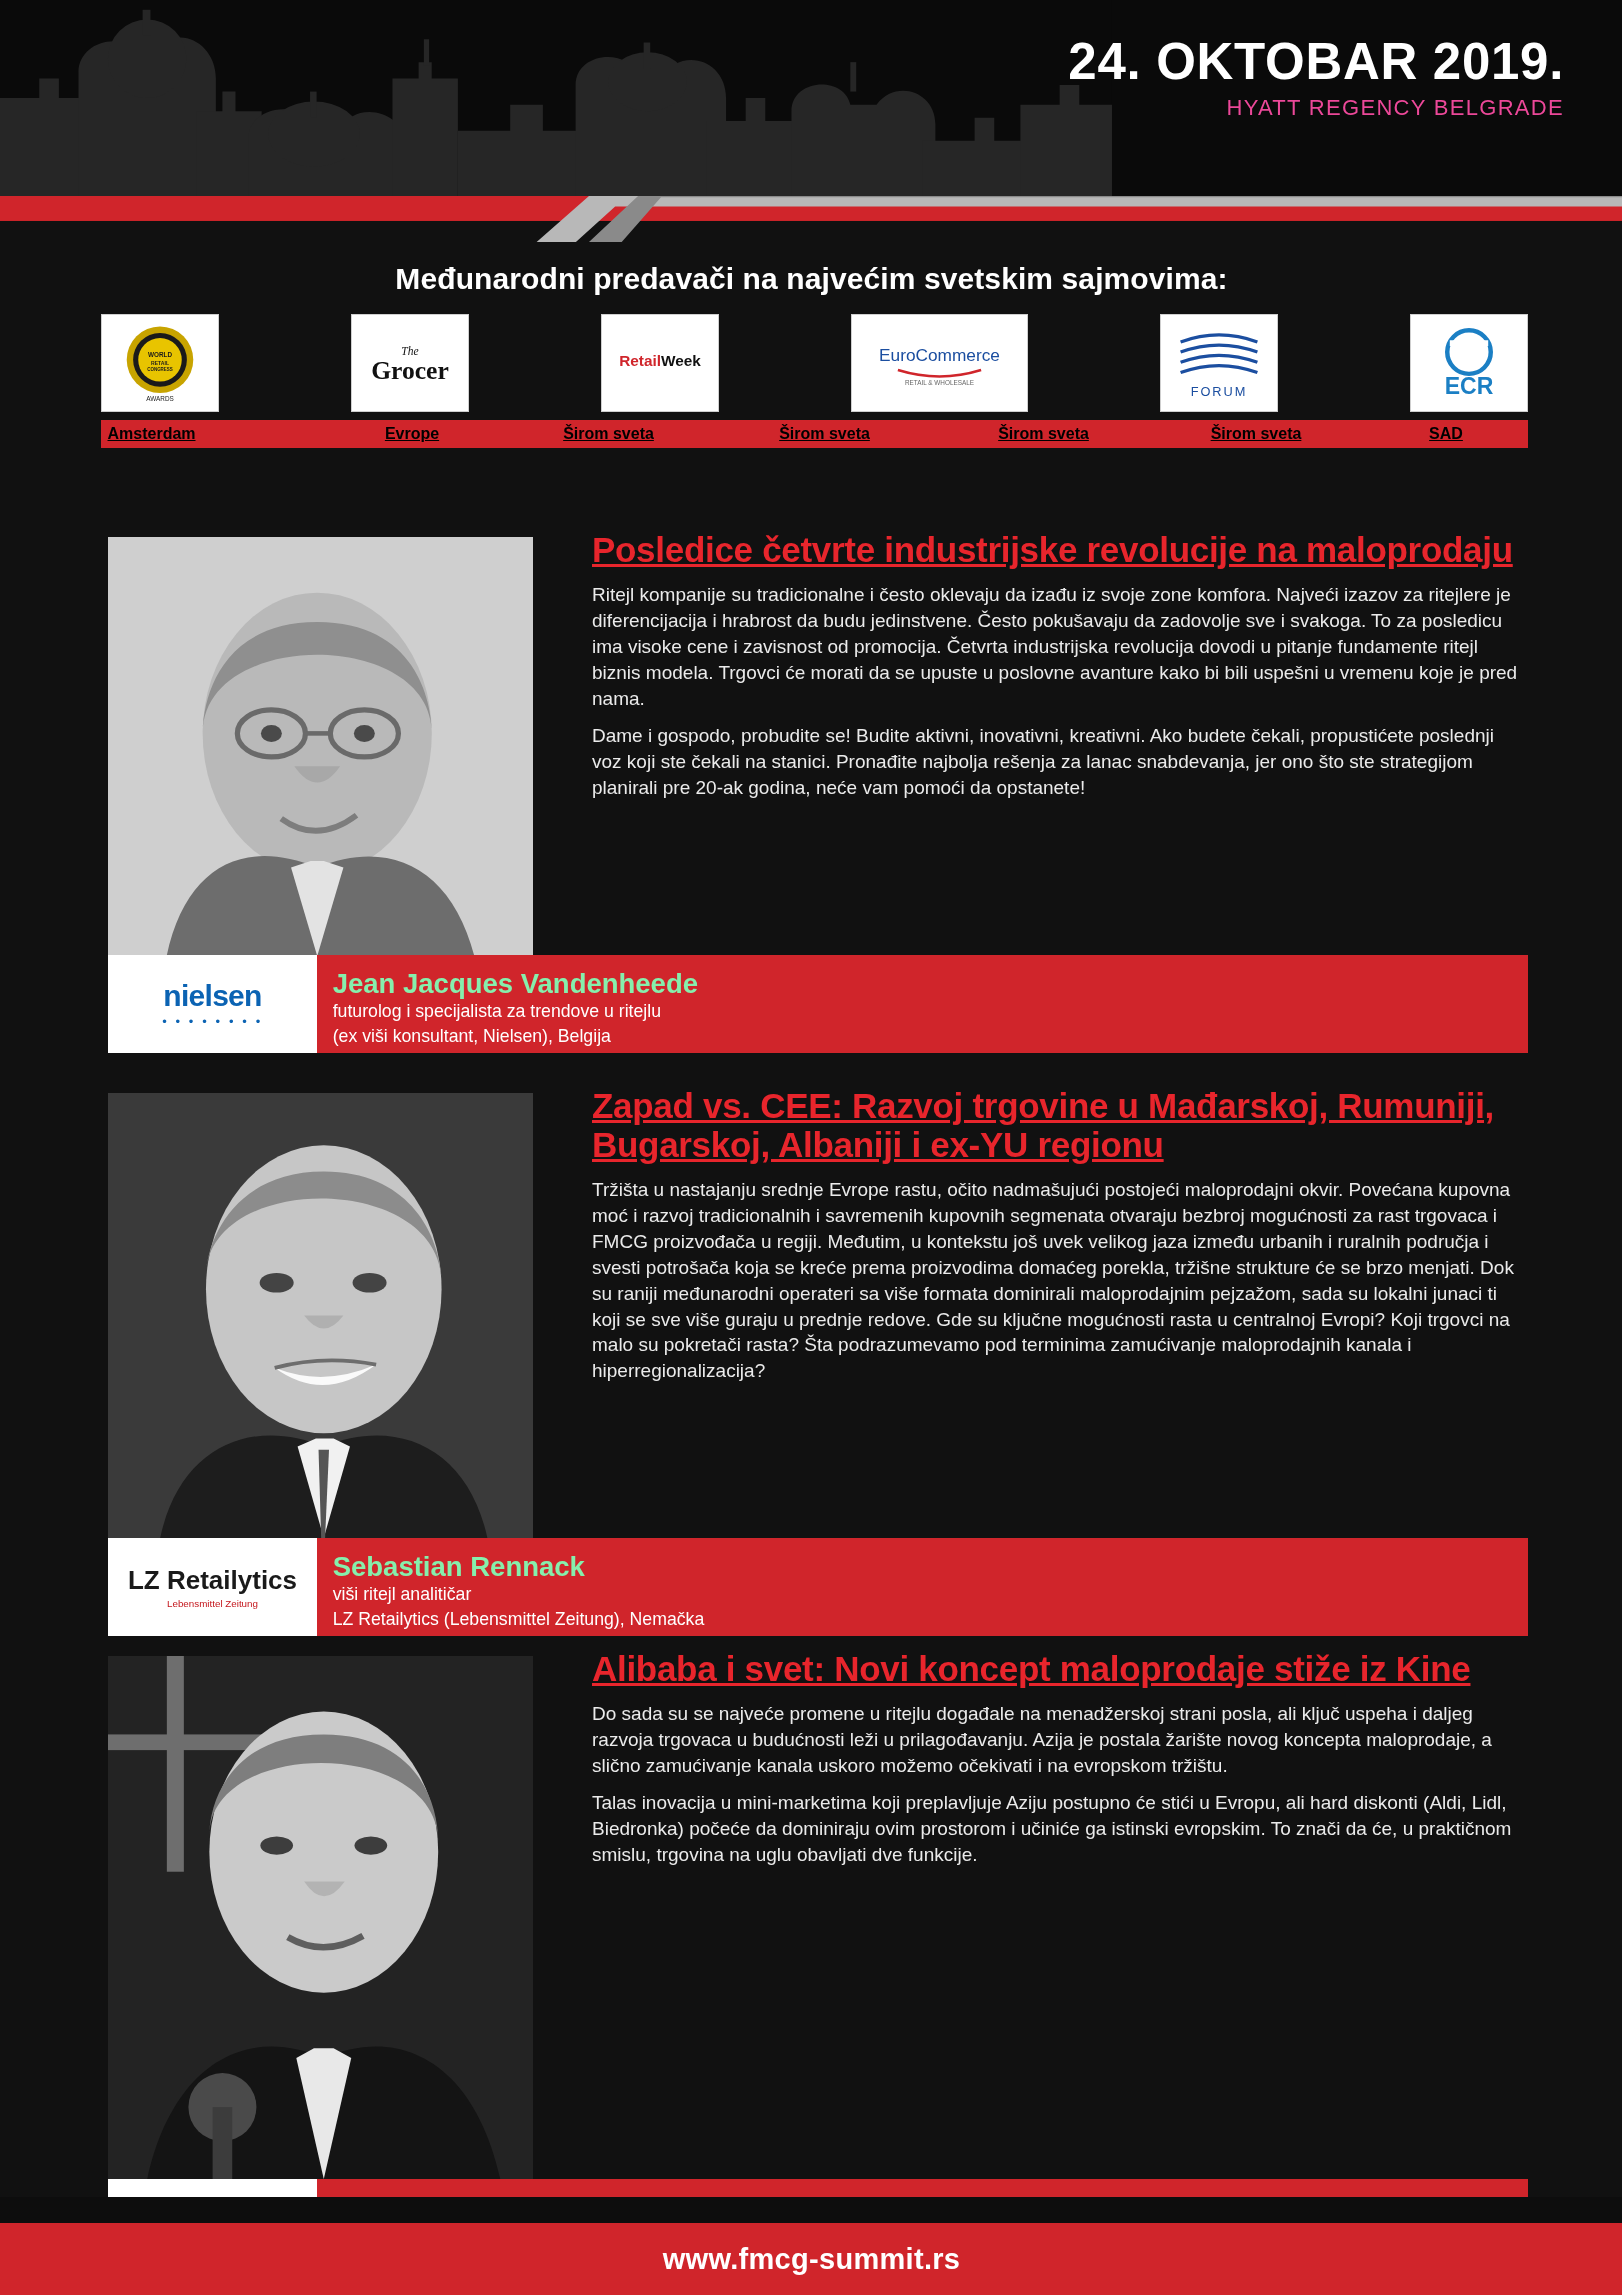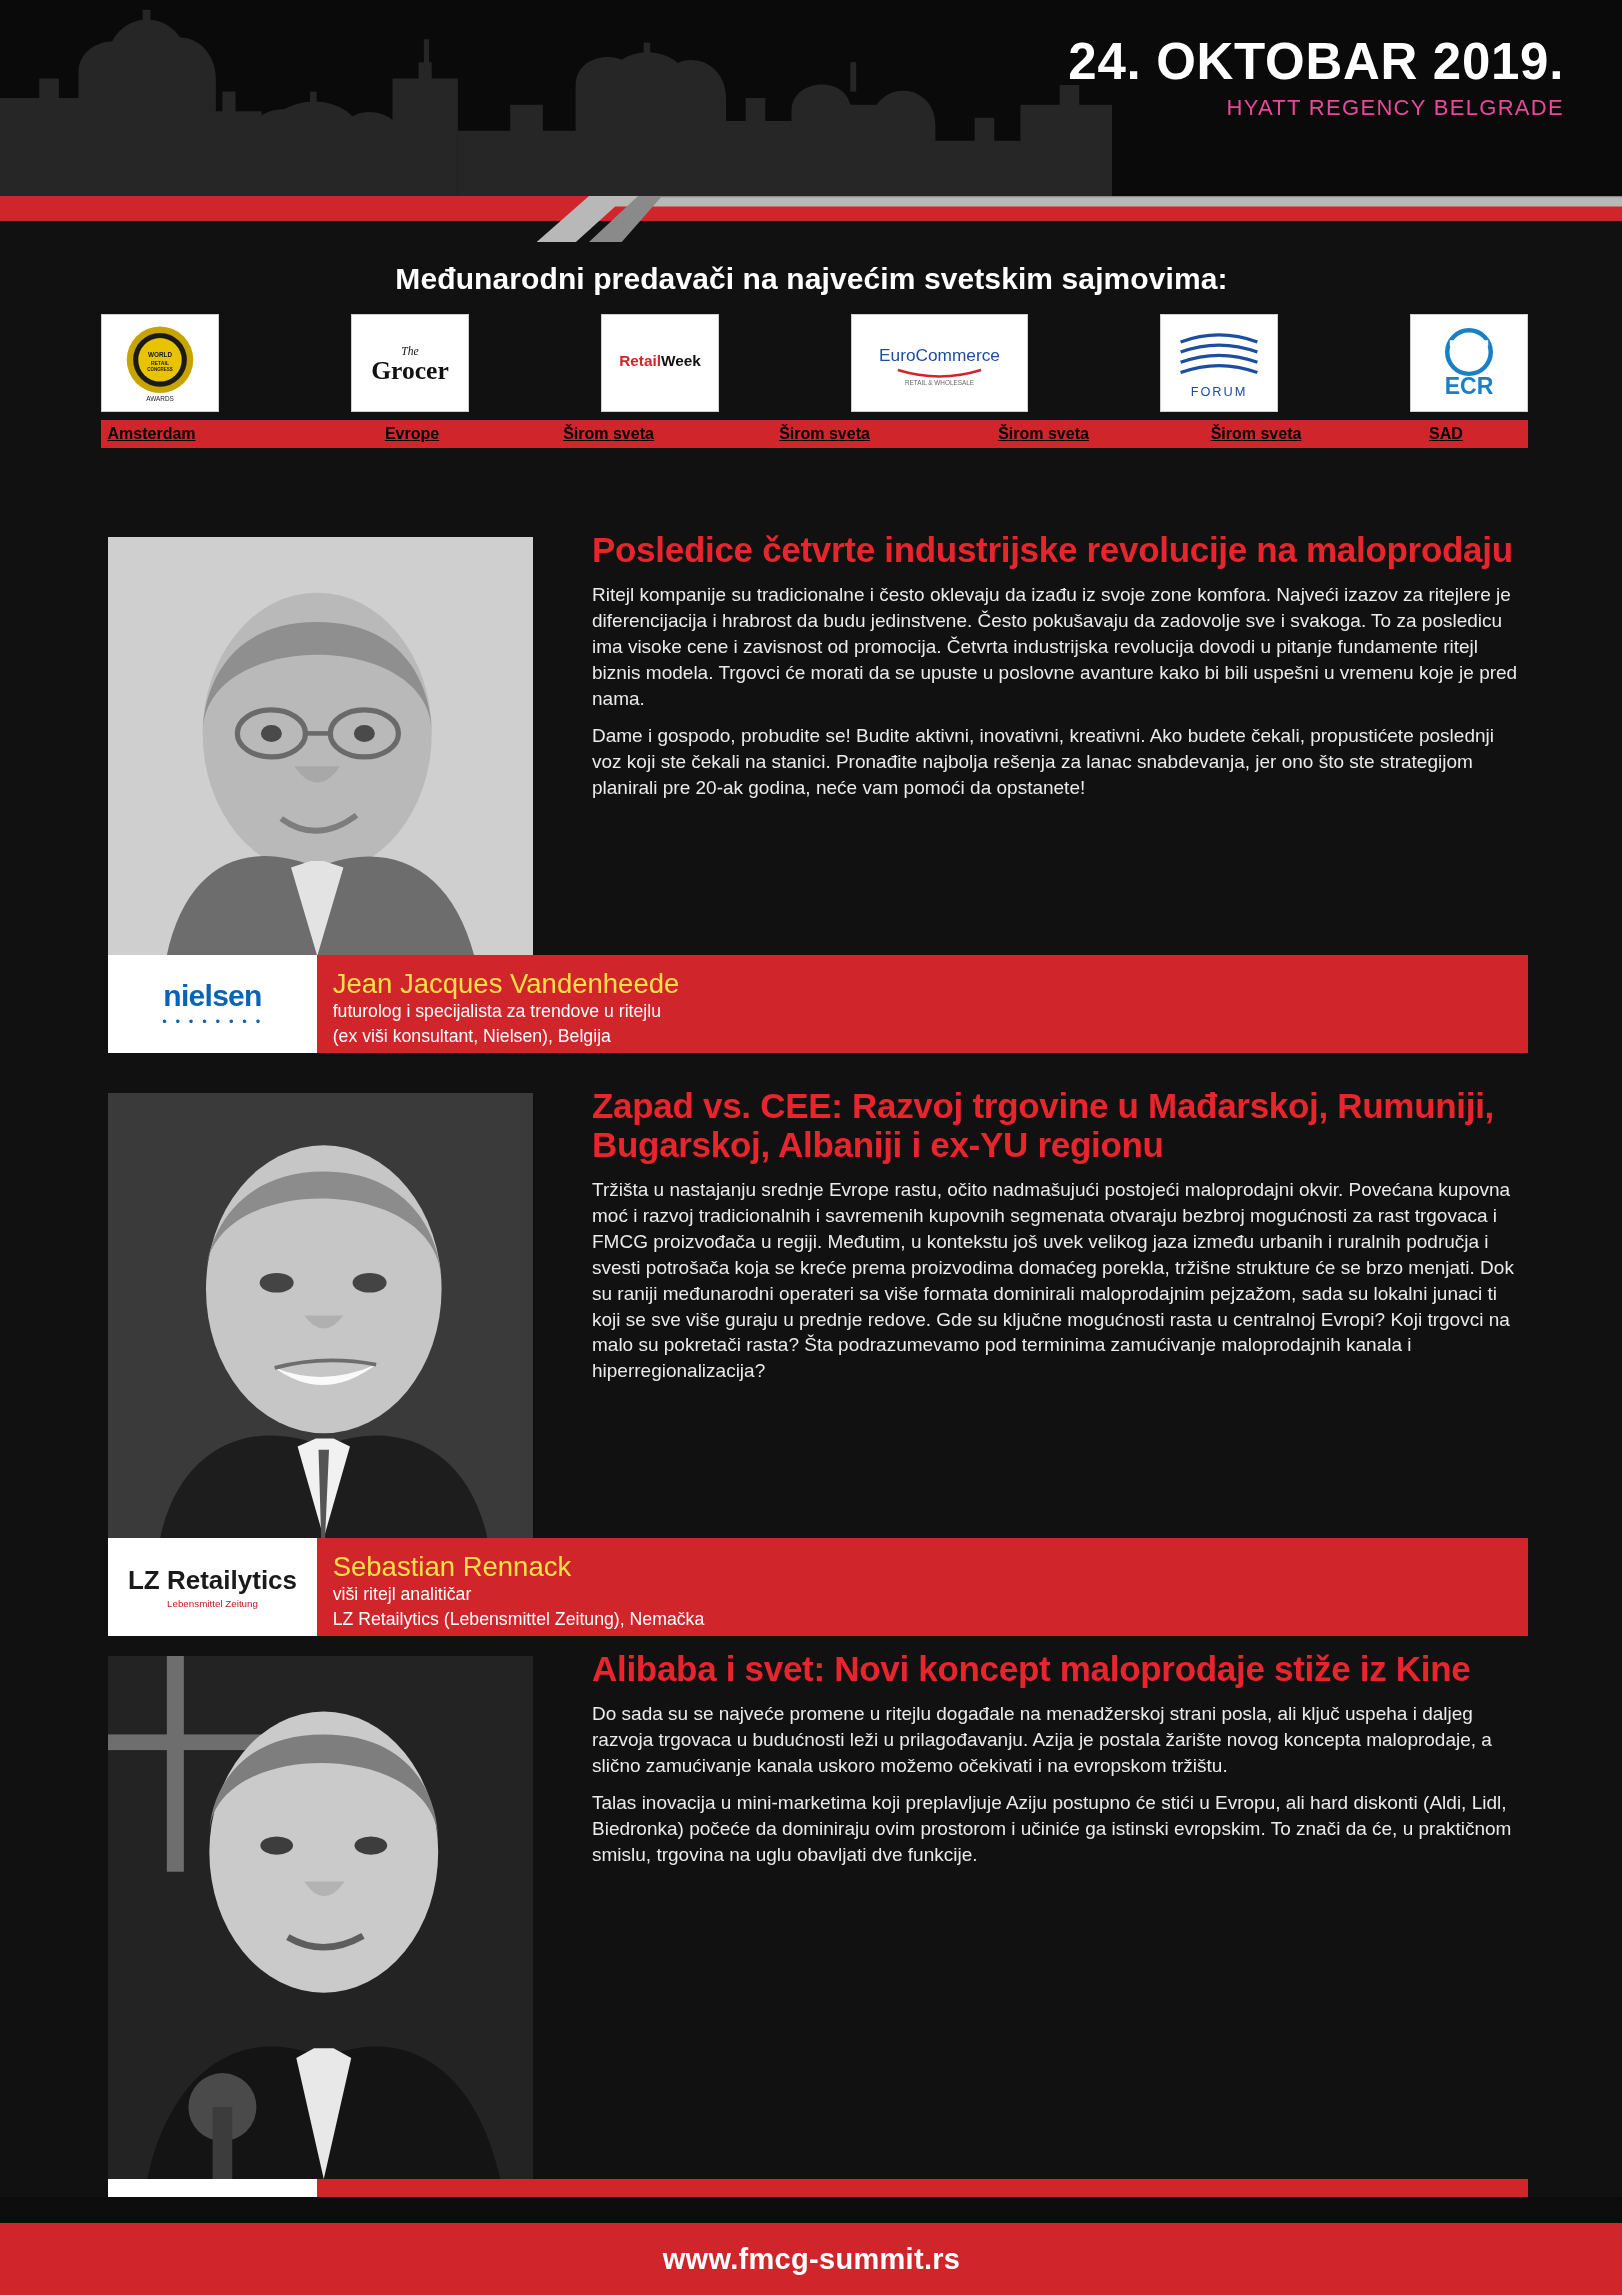--- a/index.html
+++ b/index.html
@@ -139,20 +139,21 @@
     position: absolute;
     left: 592px;
     width: 929px;
   }
   .speaker-title {
     color: #e8252c;
     font-weight: bold;
     font-size: 35px;
     line-height: 1.12;
     letter-spacing: -0.3px;
+    text-decoration: underline;
   }
   .speaker-text {
     color: #ebebeb;
     font-size: 19px;
     line-height: 1.36;
     margin-top: 13px;
     text-align: left;
   }
   .speaker-text p + p { margin-top: 11.8px; }
 
@@ -172,22 +173,22 @@
     border: 1.3px solid #ffffff;
   }
   .namebar-txt {
     padding: 9.2px 0 0 15.7px;
     display: flex;
     flex-direction: column;
     justify-content: center;
   }
   .speaker-name {
     font-size: 27.5px;
-    font-weight: normal;
-    color: #fde047;
+    font-weight: bold;
+    color: #86efac;
     line-height: 1.05;
   }
   .speaker-role {
     font-size: 17.7px;
     color: #ffffff;
     line-height: 1.22;
     margin-top: 2.6px;
   }
 
   

